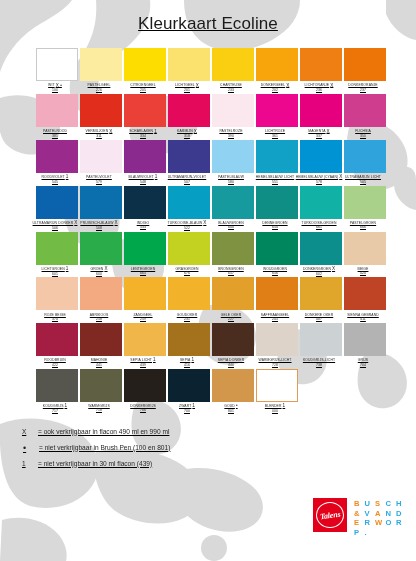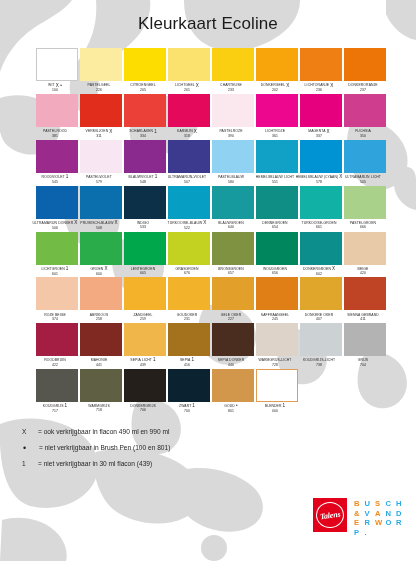--- a/index.html
+++ b/index.html
@@ -2,21 +2,21 @@
 <html><head>
 <meta charset="utf-8">
 <style>
   html,body{margin:0;padding:0;}
   body{
     width:416px;height:561px;background:#ffffff;
     font-family:"Liberation Sans","DejaVu Sans",sans-serif;
     overflow:hidden;position:relative;
   }
   #bg-blobs{position:absolute;left:0;top:0;width:416px;height:561px;z-index:0;pointer-events:none;}
-  #page{position:relative;z-index:2;width:416px;height:561px;}
+  #page{position:relative;z-index:2;width:416px;height:561px;text-decoration:underline;}
 
   
   .header{height:48px;display:flex;align-items:center;justify-content:center;}
   .title{font-size:17px;color:#1b1b1b;letter-spacing:0.1px;font-weight:400;}
 
   
   .grid{padding:0 0 0 0;margin-left:36px;width:344px;}
   .row{display:flex;gap:2px;margin-bottom:1px;}
   .cell{width:42px;display:flex;flex-direction:column;align-items:center;}
   .swatch{width:42px;height:33px;box-sizing:border-box;}

